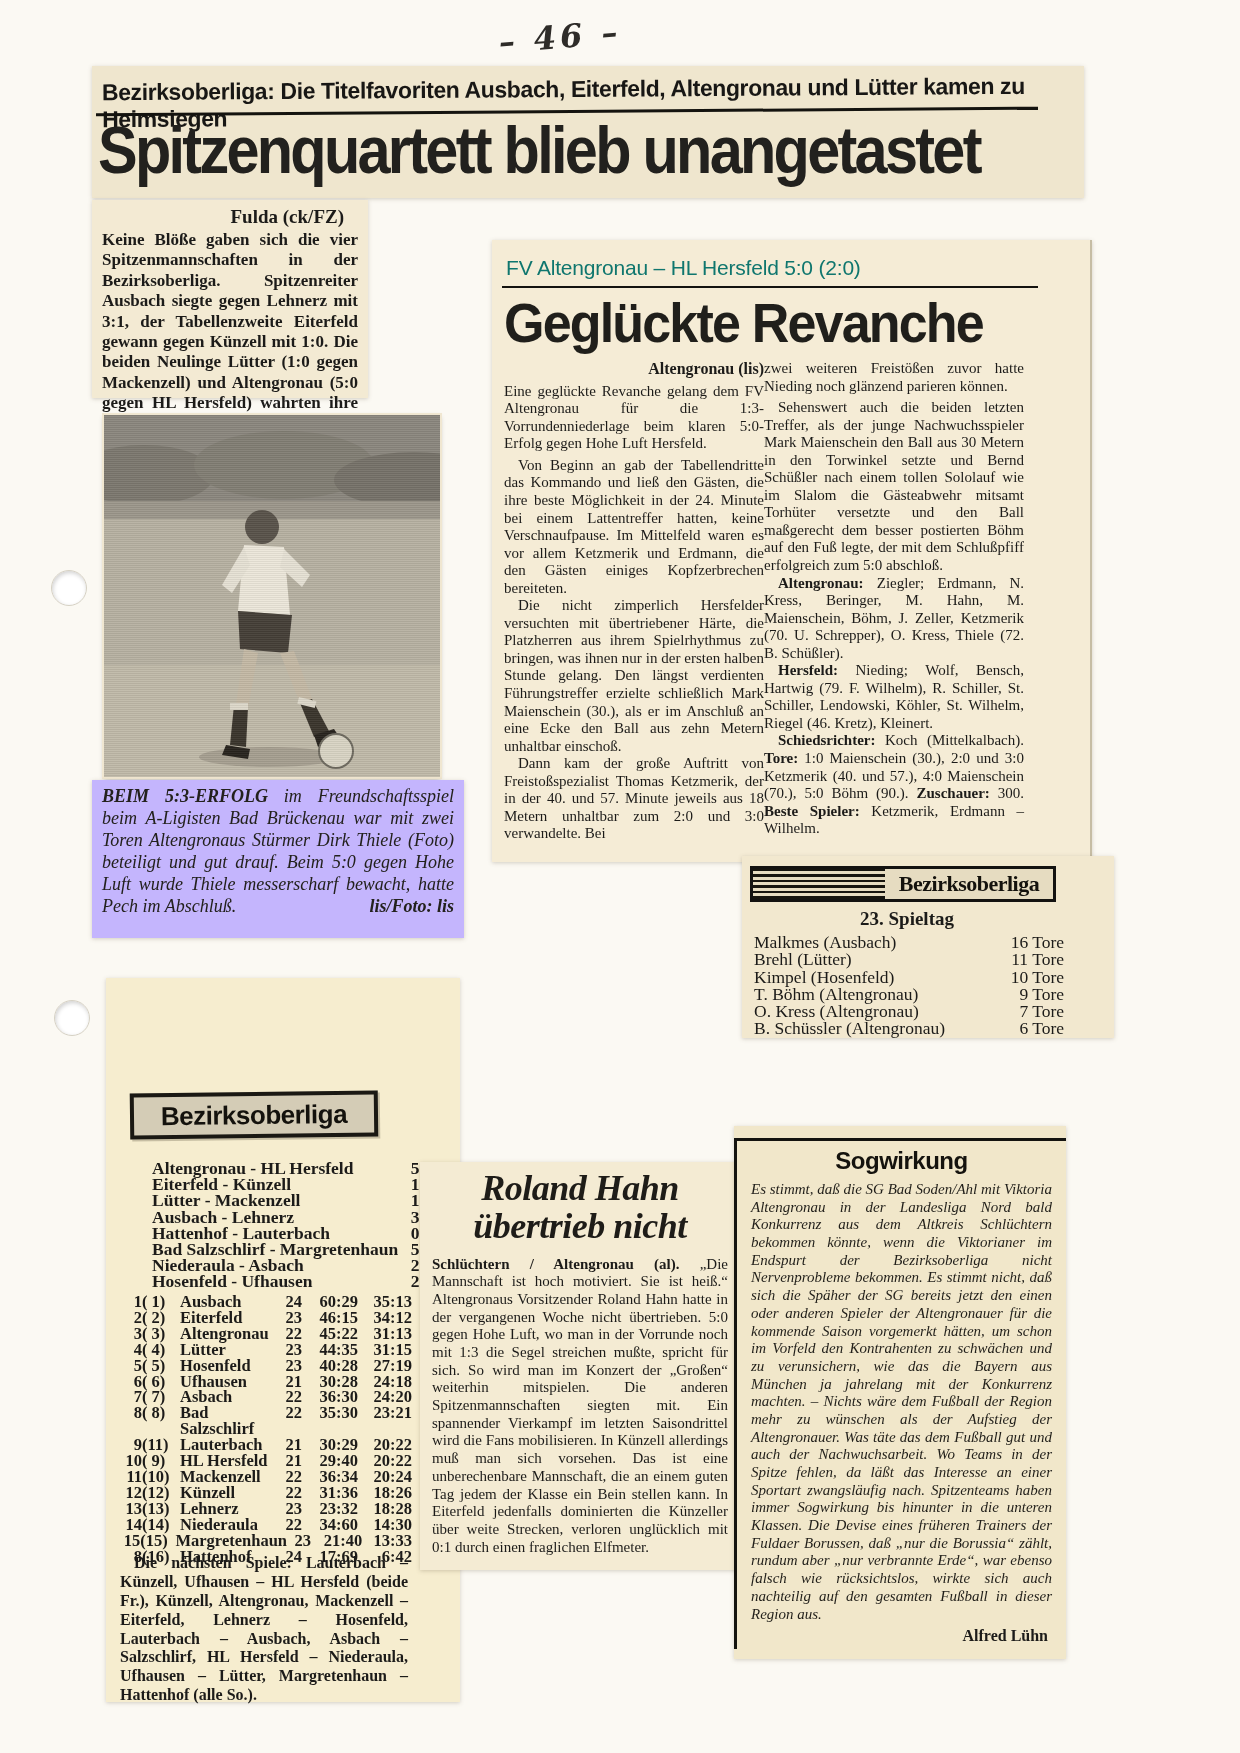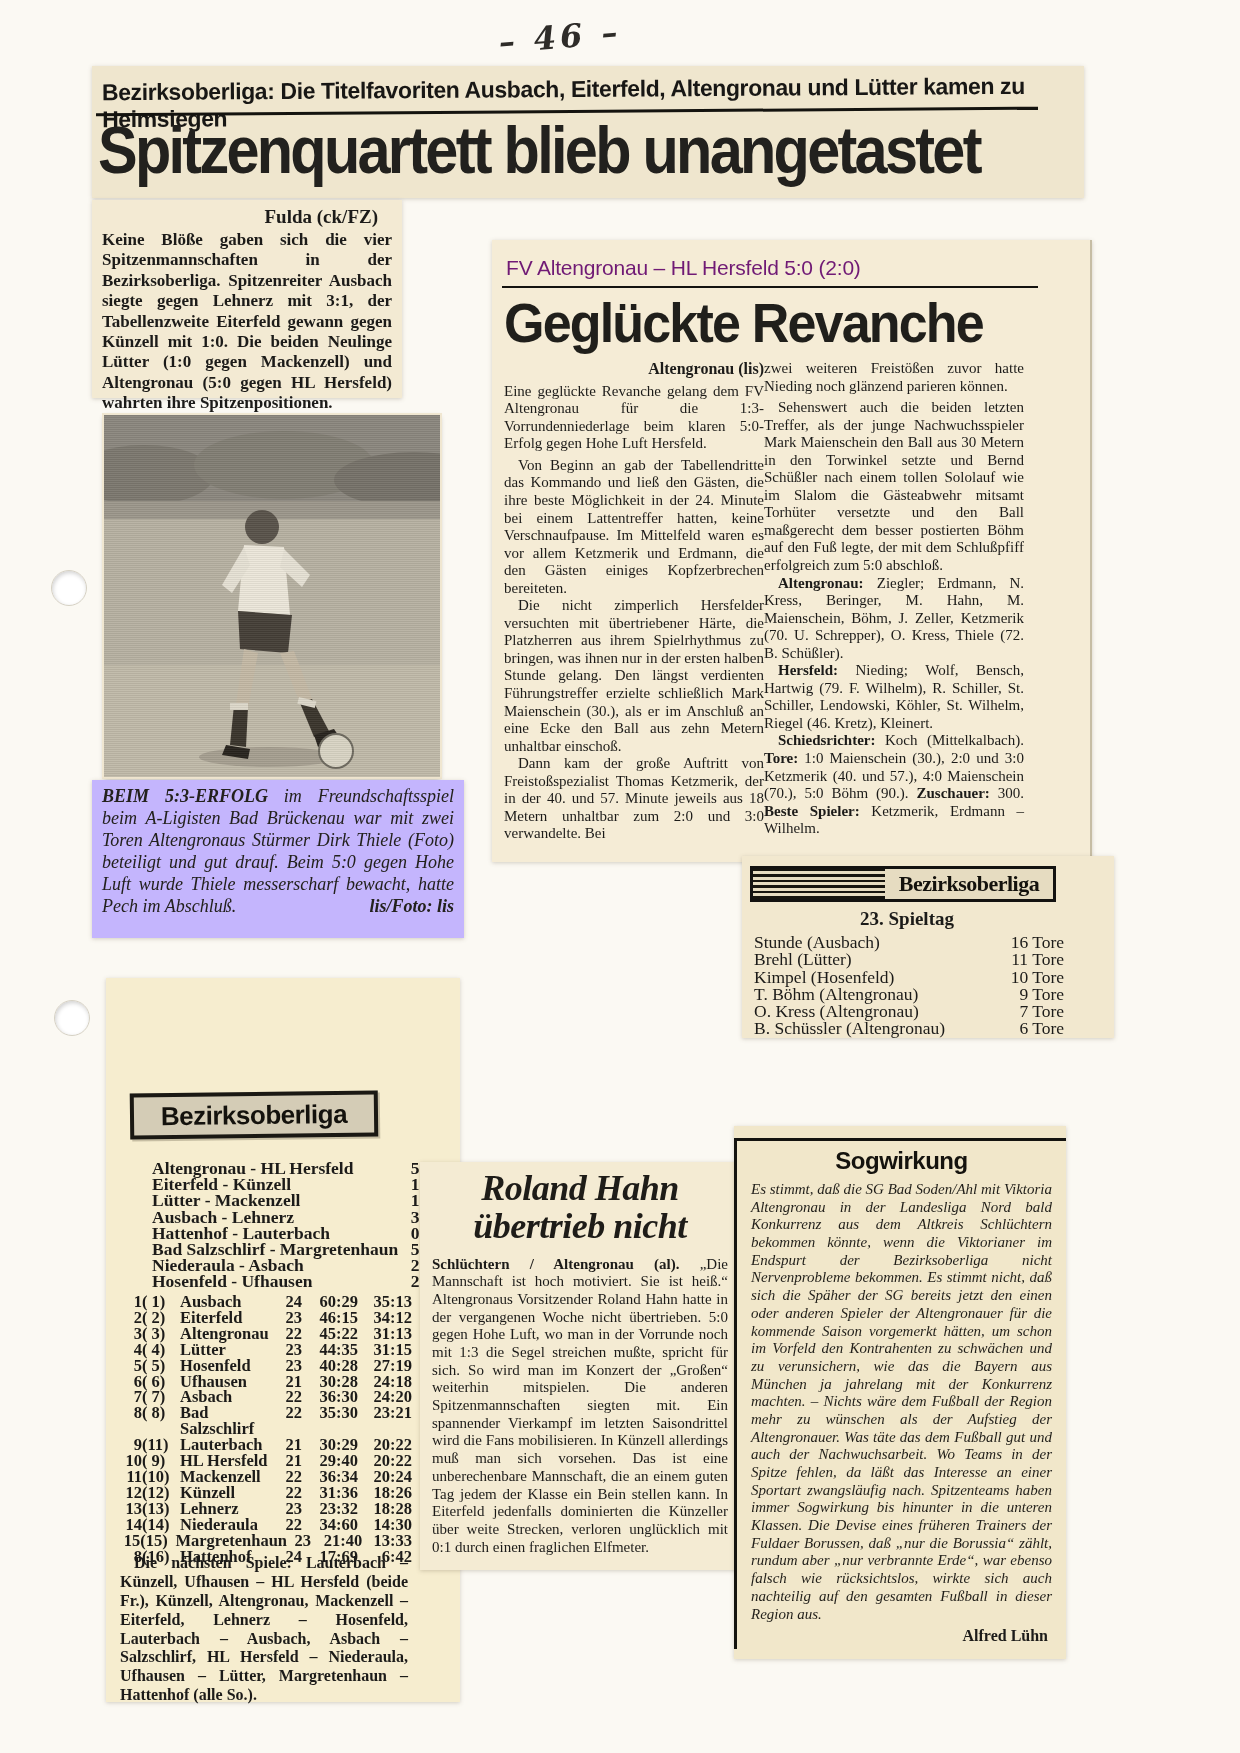--- a/index.html
+++ b/index.html
@@ -13,36 +13,36 @@
            font-family:"DejaVu Serif",serif;font-style:italic;font-size:32px;color:#2e2c28;
            transform:rotate(-5deg);letter-spacing:4px;font-weight:700;}
   
   #topclip{left:92px;top:66px;width:950px;height:132px;background:#efe6ce;}
   #kicker{position:absolute;left:10px;top:10px;width:930px;font-size:23px;font-weight:700;
           letter-spacing:-.4px;transform:rotate(-.4deg);color:#181715;}
   #kickrule{position:absolute;left:4px;top:44px;width:942px;border-top:3px solid #14130f;transform:rotate(-.4deg);}
   #mainhead{position:absolute;left:6px;top:46px;width:1030px;font-size:66px;font-weight:700;
             letter-spacing:-3px;color:#22211e;transform:scaleX(.9);transform-origin:left;white-space:nowrap;}
   
-  #introclip{left:92px;top:200px;width:310px;height:198px;background:#f3ead3;padding:6px 10px 8px 10px;box-sizing:border-box;}
+  #introclip{left:92px;top:200px;width:276px;height:198px;background:#f3ead3;padding:6px 10px 8px 10px;box-sizing:border-box;}
   #introdate{text-align:right;font-weight:700;font-size:19px;padding-right:14px;}
   #introbody{font-weight:700;font-size:17px;line-height:1.2;text-align:justify;margin-top:2px;}
   
   #photo{position:absolute;left:104px;top:415px;width:336px;height:362px;background:#a8a399;
          box-shadow:0 0 0 2px #f0e7d1,0 2px 5px rgba(0,0,0,.3);}
   #photo::after{content:"";position:absolute;inset:0;
       background:repeating-linear-gradient(0deg,rgba(255,255,255,.05) 0 1px,rgba(0,0,0,.06) 1px 2px);}
   
   #capclip{left:92px;top:780px;width:372px;height:158px;background:#c4b5fd;padding:6px 10px;box-sizing:border-box;}
   #caption{font-style:italic;font-size:18px;line-height:1.22;text-align:justify;color:#23211d;}
   #caption .lead{font-weight:700;}
   #capcredit{float:right;font-style:italic;font-weight:700;}
   
   #matchclip{left:492px;top:240px;width:556px;height:622px;background:#f5ecd6;border-right:2px solid #c6bda4;}
-  #matchkick{position:absolute;left:14px;top:16px;font-size:21px;letter-spacing:-.2px;color:#701a75;}
+  #matchkick{position:absolute;left:14px;top:16px;font-size:21px;letter-spacing:-.2px;color:#0f766e;}
   #matchrule{position:absolute;left:10px;top:46px;width:536px;border-top:2px solid #14130f;}
   #matchhead{position:absolute;left:12px;top:50px;font-size:56px;font-weight:700;letter-spacing:-2px;
              color:#201f1b;transform:scaleX(.93);transform-origin:left;white-space:nowrap;}
   #matchcols{position:absolute;left:12px;top:120px;width:534px;height:496px;display:flex;overflow:hidden;}
   .mcol{width:260px;font-size:15px;line-height:1.17;text-align:justify;}
   .mcol p{margin:0 0 4px 0;}
   .mcol p.ind{text-indent:14px;margin-bottom:0;}
   #mbyline{text-align:right;font-weight:700;font-size:16px;}
   .lineup b,.off b{font-weight:700;}
   
@@ -168,21 +168,21 @@
   </div>
 
   <div class="clip" id="scorerclip">
     <div id="scorehdr">
       <div class="stripes"></div>
       <div class="lbl">Bezirksoberliga</div>
     </div>
     <div id="spieltag">23. Spieltag</div>
     <div id="scorelist">
       <div class="srow">
-          <span class="nm">Stunde (Ausbach)</span>
+          <span class="nm">Malkmes (Ausbach)</span>
           <span class="tr">16 Tore</span>
         </div>
       <div class="srow">
           <span class="nm">Brehl (Lütter)</span>
           <span class="tr">11 Tore</span>
         </div>
       <div class="srow">
           <span class="nm">Kimpel (Hosenfeld)</span>
           <span class="tr">10 Tore</span>
         </div>

